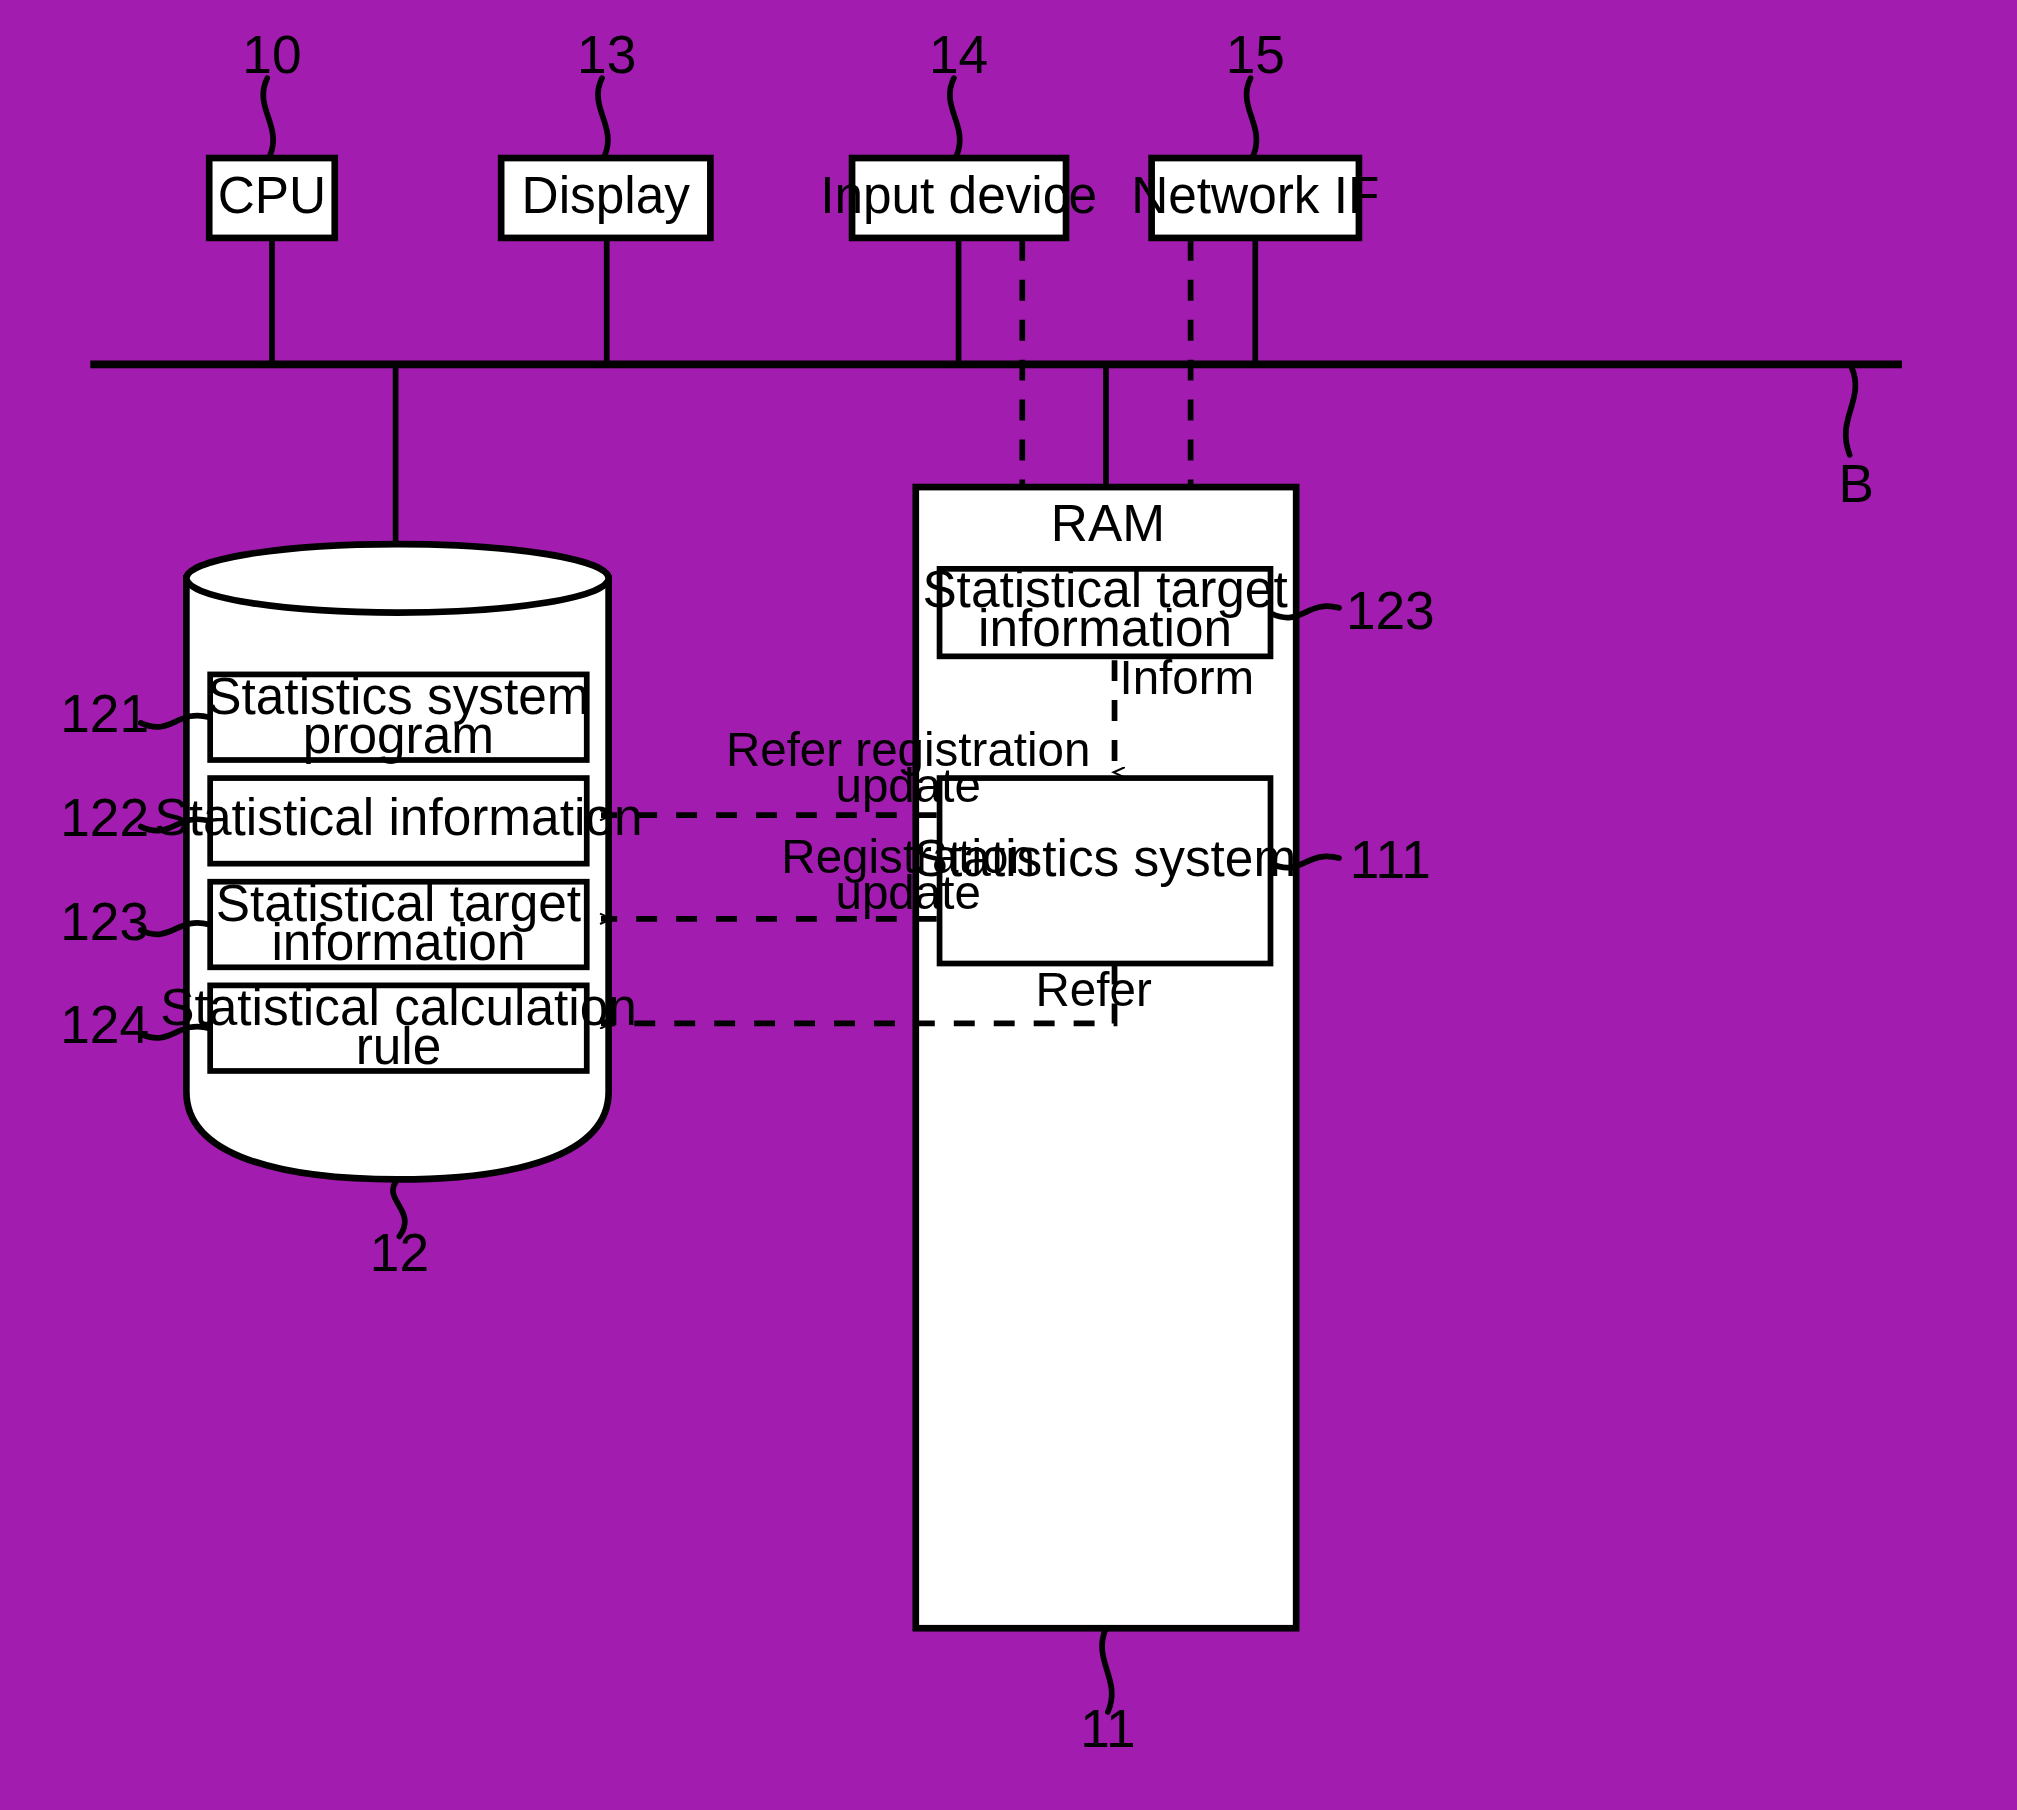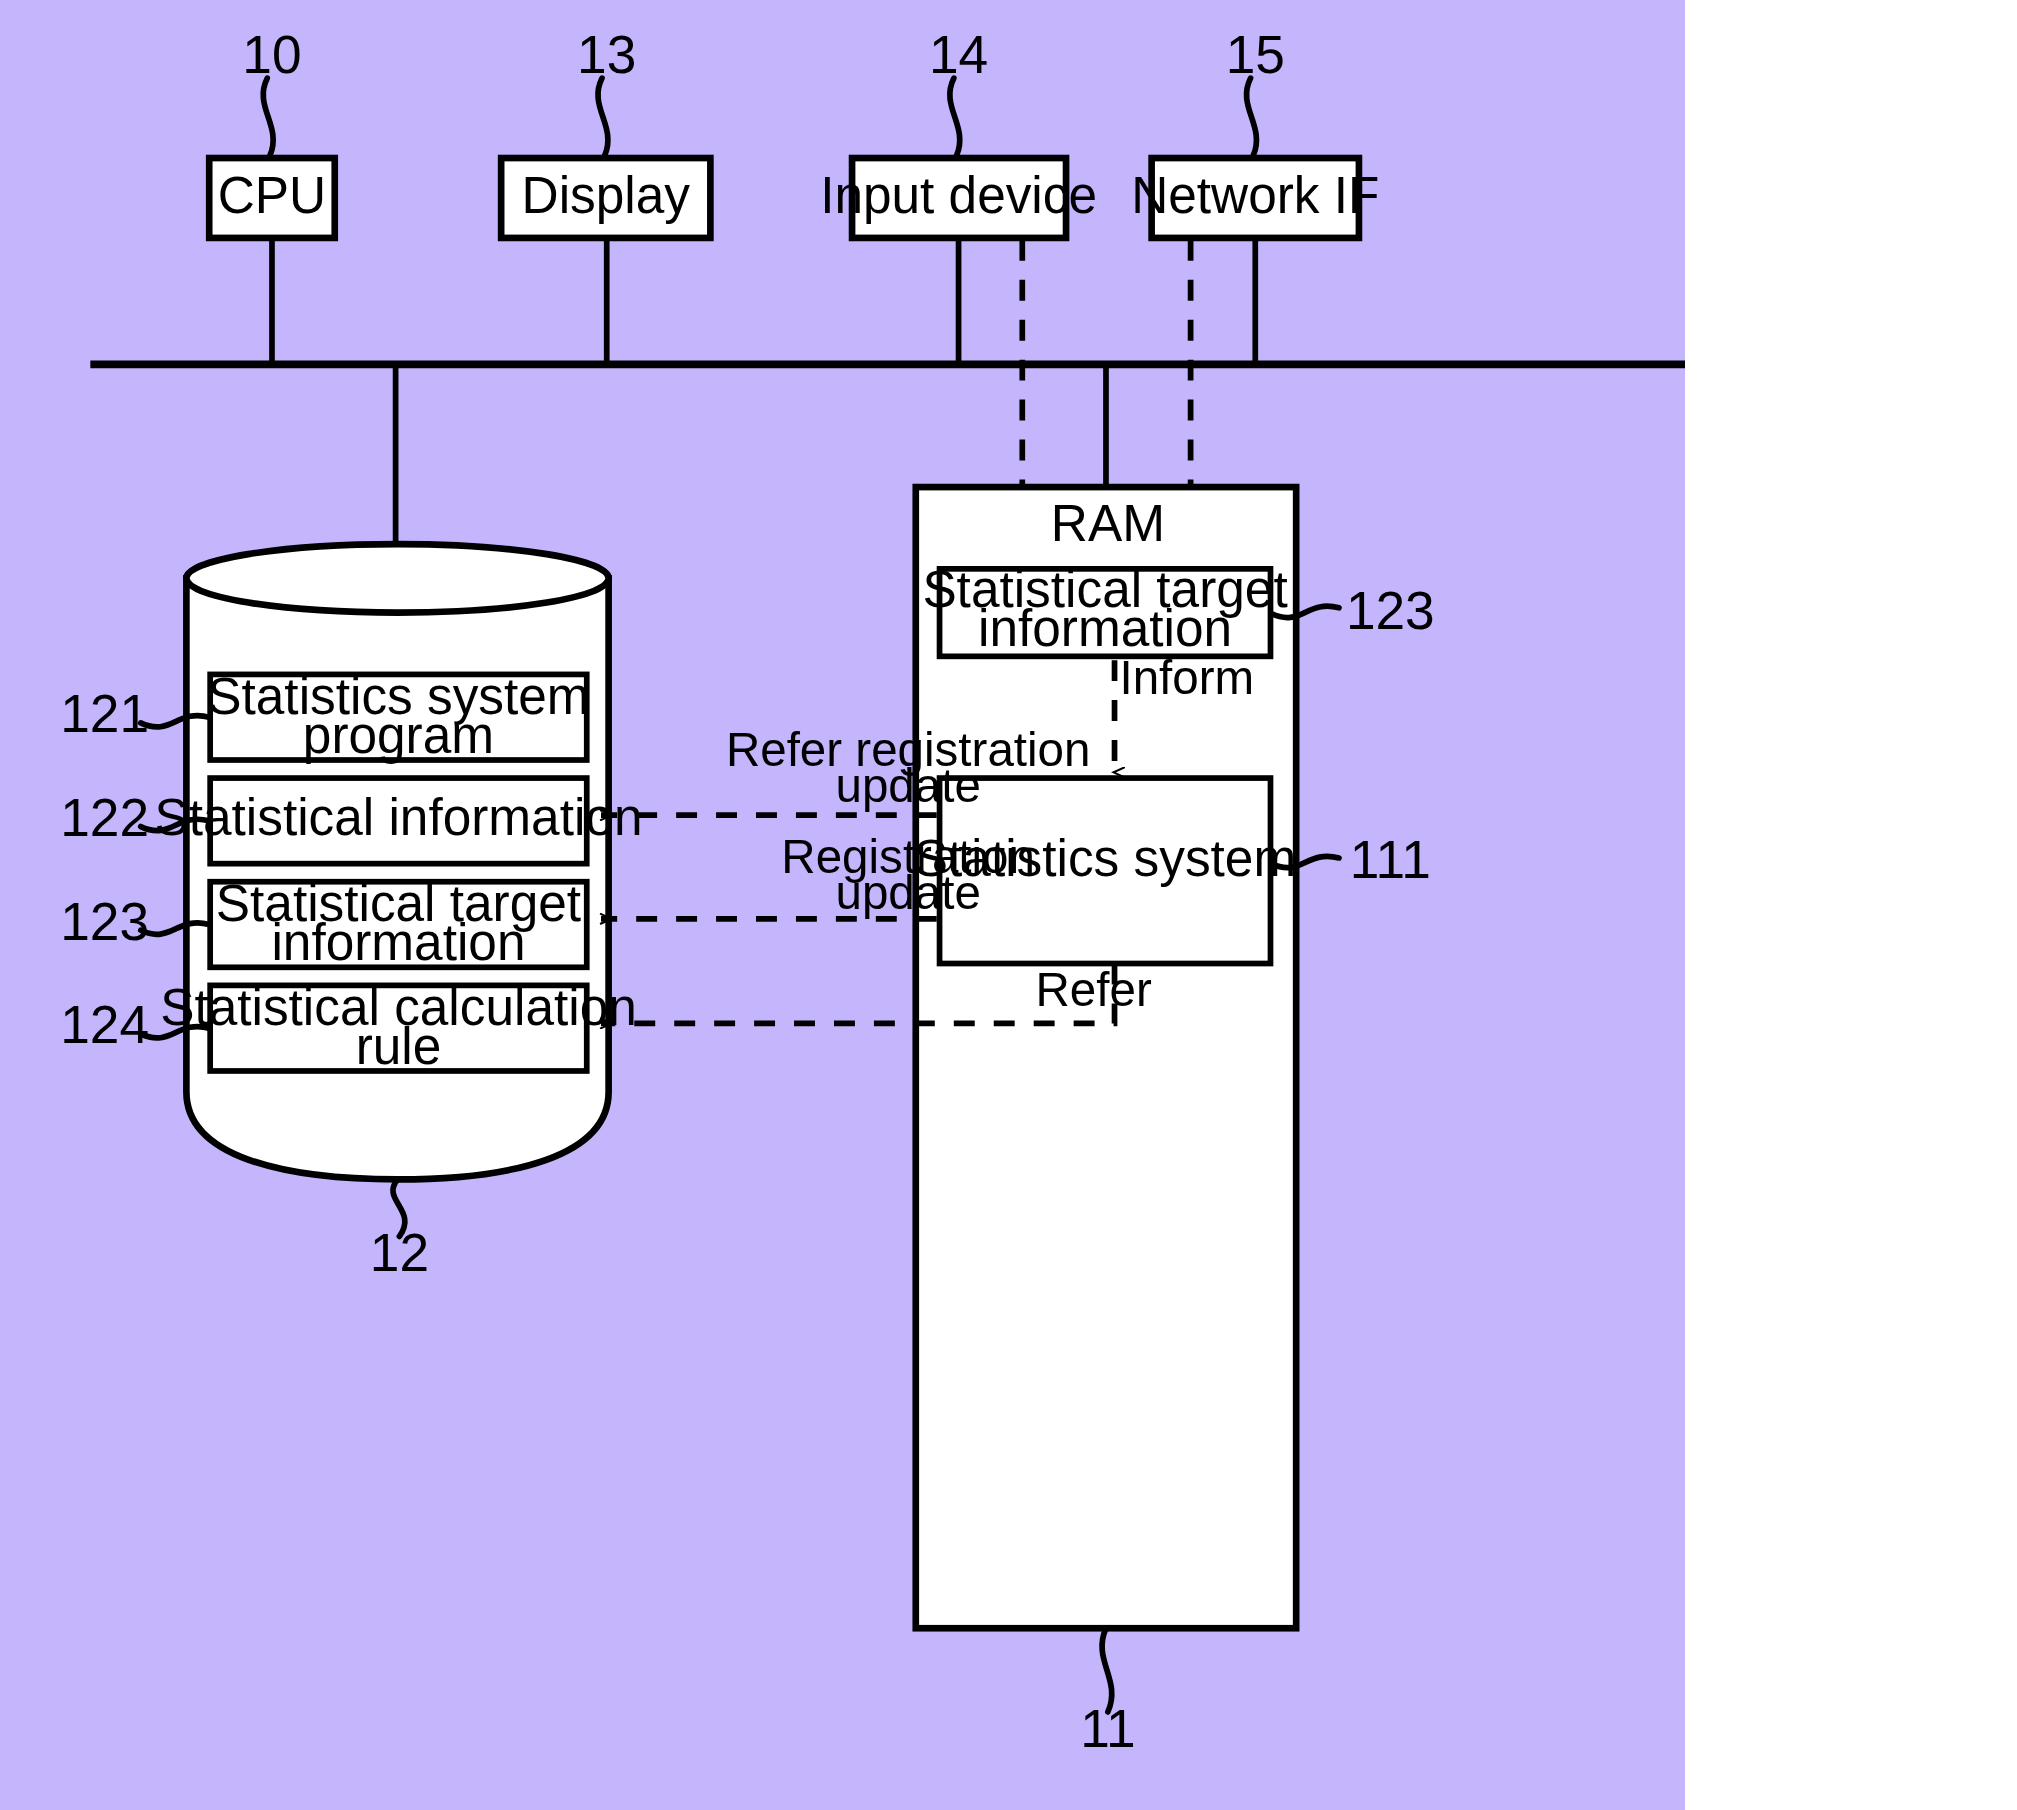--- a/index.html
+++ b/index.html
@@ -5,23 +5,23 @@
   html, body {
     margin: 0;
     padding: 0;
     background: #ffffff;
   }
   body {
     font-family: "Liberation Sans", sans-serif;
   }
   #stage {
     position: relative;
-    width: 1685px;
+    width: 2017px;
     height: 1811px;
-    background: #c4b5fd;
+    background: #a21caf;
     overflow: hidden;
   }
   #diagram-svg {
     position: absolute;
     left: 0;
     top: 0;
     width: 2017px;
     height: 1811px;
   }
   .lbl {

